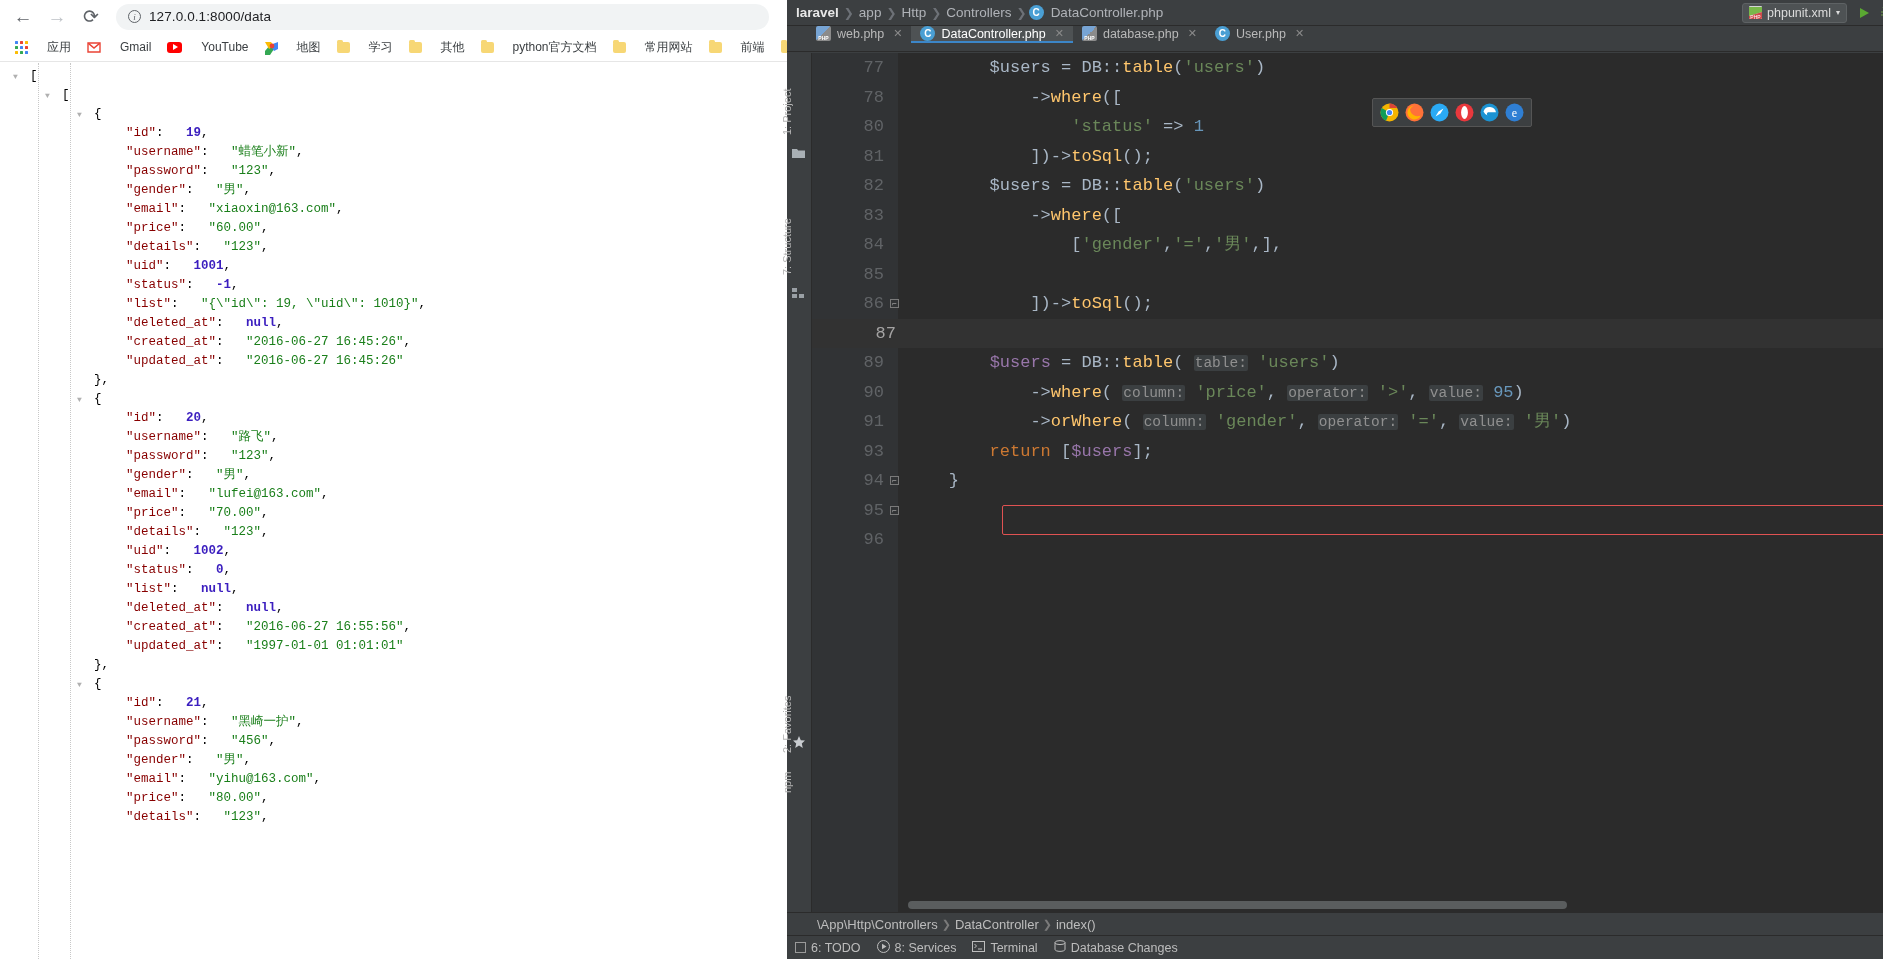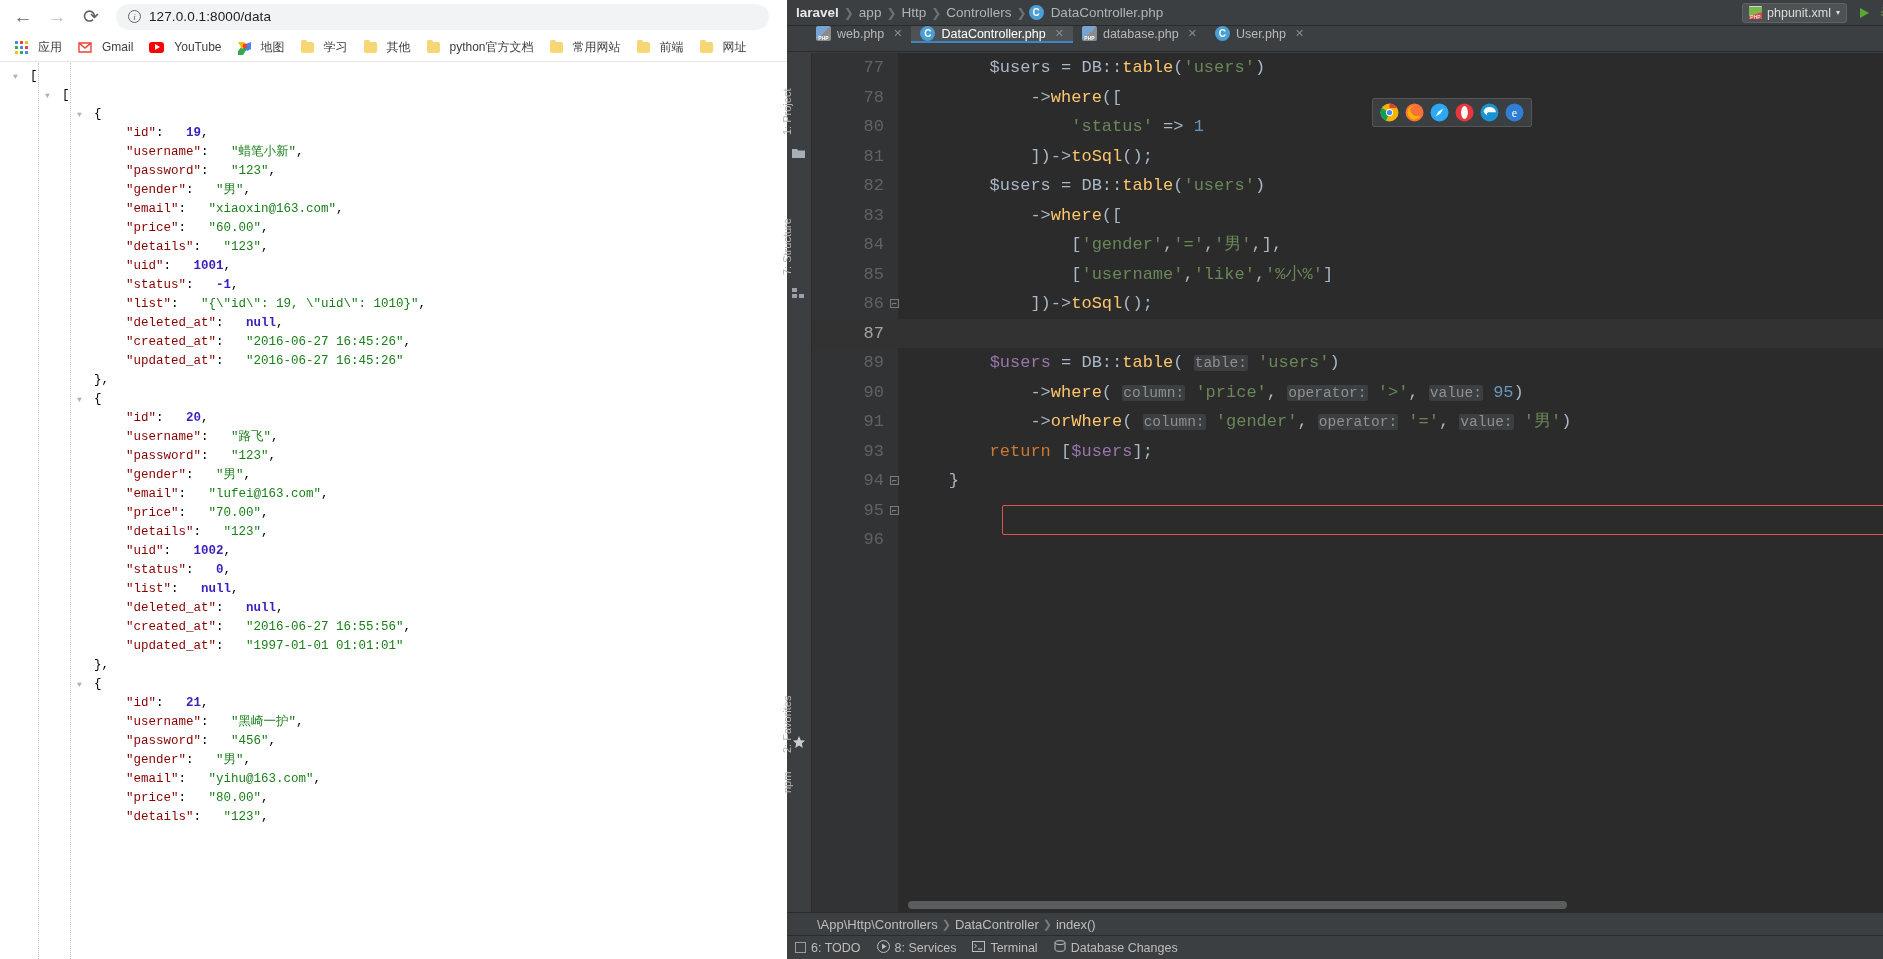--- a/index.html
+++ b/index.html
@@ -34,21 +34,21 @@
     width:13px; height:13px; border:1.3px solid #5f6368; border-radius:50%;
     font-size:9px; color:#5f6368; display:flex; align-items:center; justify-content:center;
     font-family:"Liberation Serif", serif; font-style:italic; flex:none;
   }
   .omnibox .url { font-size:13.5px; color:#202124; letter-spacing:.1px; }
 
   .bookmarks {
     height:29px; display:flex; align-items:center; padding:0 8px; gap:2px;
     border-bottom:1px solid #e6e6e6; background:#fff;
   }
-  .bm { display:flex; align-items:center; gap:10px; padding:3px 7px; border-radius:4px; flex:none; }
+  .bm { display:flex; align-items:center; gap:19px; padding:3px 7px; border-radius:4px; flex:none; }
   .bm-label { font-size:12px; color:#3c4043; white-space:nowrap; }
   .apps-grid { display:grid; grid-template-columns:repeat(3,3px); grid-template-rows:repeat(3,3px); gap:2px; }
   .apps-grid i { display:block; width:3px; height:3px; border-radius:.5px; }
   .folder-ico {
     width:13px; height:11px; background:#f7d775; border-radius:1.5px 2px 2px 2px; position:relative; flex:none;
   }
   .folder-ico::before {
     content:""; position:absolute; left:0; top:-2px; width:6px; height:3px;
     background:#f7d775; border-radius:1.5px 1.5px 0 0;
   }
@@ -140,21 +140,21 @@
     font-family:"Liberation Mono", monospace; font-size:17px;
   }
   .gutter {
     position:absolute; left:0; top:0; bottom:0; width:86px; background:#313335;
   }
   .cline { position:relative; height:29.5px; white-space:pre; }
   .lnum {
     position:absolute; left:0; width:72px; text-align:right; color:#606366;
     font-size:17px; line-height:29.5px; font-family:"Liberation Mono", monospace;
   }
-  .lnum.cur { color:#a4a3a3; }
+  .lnum.cur { color:#a4a3a3;margin-left:12px; }
   .ctext { position:absolute; left:96px; line-height:29.5px; color:#a9b7c6; }
   .fold {
     position:absolute; left:78px; top:10px; width:9px; height:9px;
     border:1px solid #7a7a7a; color:#999; font-size:8px; line-height:7px; text-align:center;
   }
   .cur-line-bg { position:absolute; left:0; right:0; height:29.5px; background:#323232; }
 
   .kw   { color:#cc7832; }
   .fn   { color:#ffc66d; }
   .str  { color:#6a8759; }
@@ -441,21 +441,21 @@
       <div class="editor">
         <div class="gutter"></div>
         <div id="code-lines">
             <div class="cline"><span class="lnum">77</span><span class="ctext"><span class="def">        $users = </span><span class="def">DB</span><span class="def">::</span><span class="fn">table</span><span class="def">(</span><span class="str">'users'</span><span class="def">)</span></span></div>
             <div class="cline"><span class="lnum">78</span><span class="ctext"><span class="def">            -&gt;</span><span class="fn">where</span><span class="def">([</span></span></div>
             <div class="cline"><span class="lnum">80</span><span class="ctext"><span class="def">                </span><span class="str">'status'</span><span class="def"> =&gt; </span><span class="num">1</span></span></div>
             <div class="cline"><span class="lnum">81</span><span class="ctext"><span class="def">            ])-&gt;</span><span class="fn">toSql</span><span class="def">();</span></span></div>
             <div class="cline"><span class="lnum">82</span><span class="ctext"><span class="def">        $users = </span><span class="def">DB</span><span class="def">::</span><span class="fn">table</span><span class="def">(</span><span class="str">'users'</span><span class="def">)</span></span></div>
             <div class="cline"><span class="lnum">83</span><span class="ctext"><span class="def">            -&gt;</span><span class="fn">where</span><span class="def">([</span></span></div>
             <div class="cline"><span class="lnum">84</span><span class="ctext"><span class="def">                [</span><span class="str">'gender'</span><span class="def">,</span><span class="str">'='</span><span class="def">,</span><span class="str">'男'</span><span class="def">,],</span></span></div>
-            <div class="cline"><span class="lnum">85</span><span class="ctext"><span class="def">                [</span><span class="str">'username'</span><span class="def">,</span><span class="str">'like'</span><span class="def">,</span><span class="str">'%小%'</span><span class="def">]</span></span></div>
+            <div class="cline"><span class="lnum">85</span></div>
             <div class="cline"><span class="lnum">86</span><span class="fold">⌐</span><span class="ctext"><span class="def">            ])-&gt;</span><span class="fn">toSql</span><span class="def">();</span></span></div>
             <div class="cline"><div class="cur-line-bg"></div><span class="lnum cur">87</span><span class="ctext"></span></div>
             <div class="cline"><span class="lnum">89</span><span class="ctext"><span class="def">        </span><span class="var">$users</span><span class="def"> = </span><span class="def">DB</span><span class="def">::</span><span class="fn">table</span><span class="def">( </span><span class="hint">table:</span><span class="def"> </span><span class="str">'users'</span><span class="def">)</span></span></div>
             <div class="cline"><span class="lnum">90</span><span class="ctext"><span class="def">            -&gt;</span><span class="fn">where</span><span class="def">( </span><span class="hint">column:</span><span class="def"> </span><span class="str">'price'</span><span class="def">, </span><span class="hint">operator:</span><span class="def"> </span><span class="str">'&gt;'</span><span class="def">, </span><span class="hint">value:</span><span class="def"> </span><span class="num">95</span><span class="def">)</span></span></div>
             <div class="cline"><span class="lnum">91</span><span class="ctext"><span class="def">            -&gt;</span><span class="fn">orWhere</span><span class="def">( </span><span class="hint">column:</span><span class="def"> </span><span class="str">'gender'</span><span class="def">, </span><span class="hint">operator:</span><span class="def"> </span><span class="str">'='</span><span class="def">, </span><span class="hint">value:</span><span class="def"> </span><span class="str">'男'</span><span class="def">)</span></span></div>
             <div class="cline"><span class="lnum">93</span><span class="ctext"><span class="kw">        return</span><span class="def"> [</span><span class="var">$users</span><span class="def">];</span></span></div>
             <div class="cline"><span class="lnum">94</span><span class="fold">⌐</span><span class="ctext"><span class="def">    }</span></span></div>
             <div class="cline"><span class="lnum">95</span><span class="fold">⌐</span><span class="ctext"></span></div>
             <div class="cline"><span class="lnum">96</span><span class="ctext"></span></div>
           </div>

